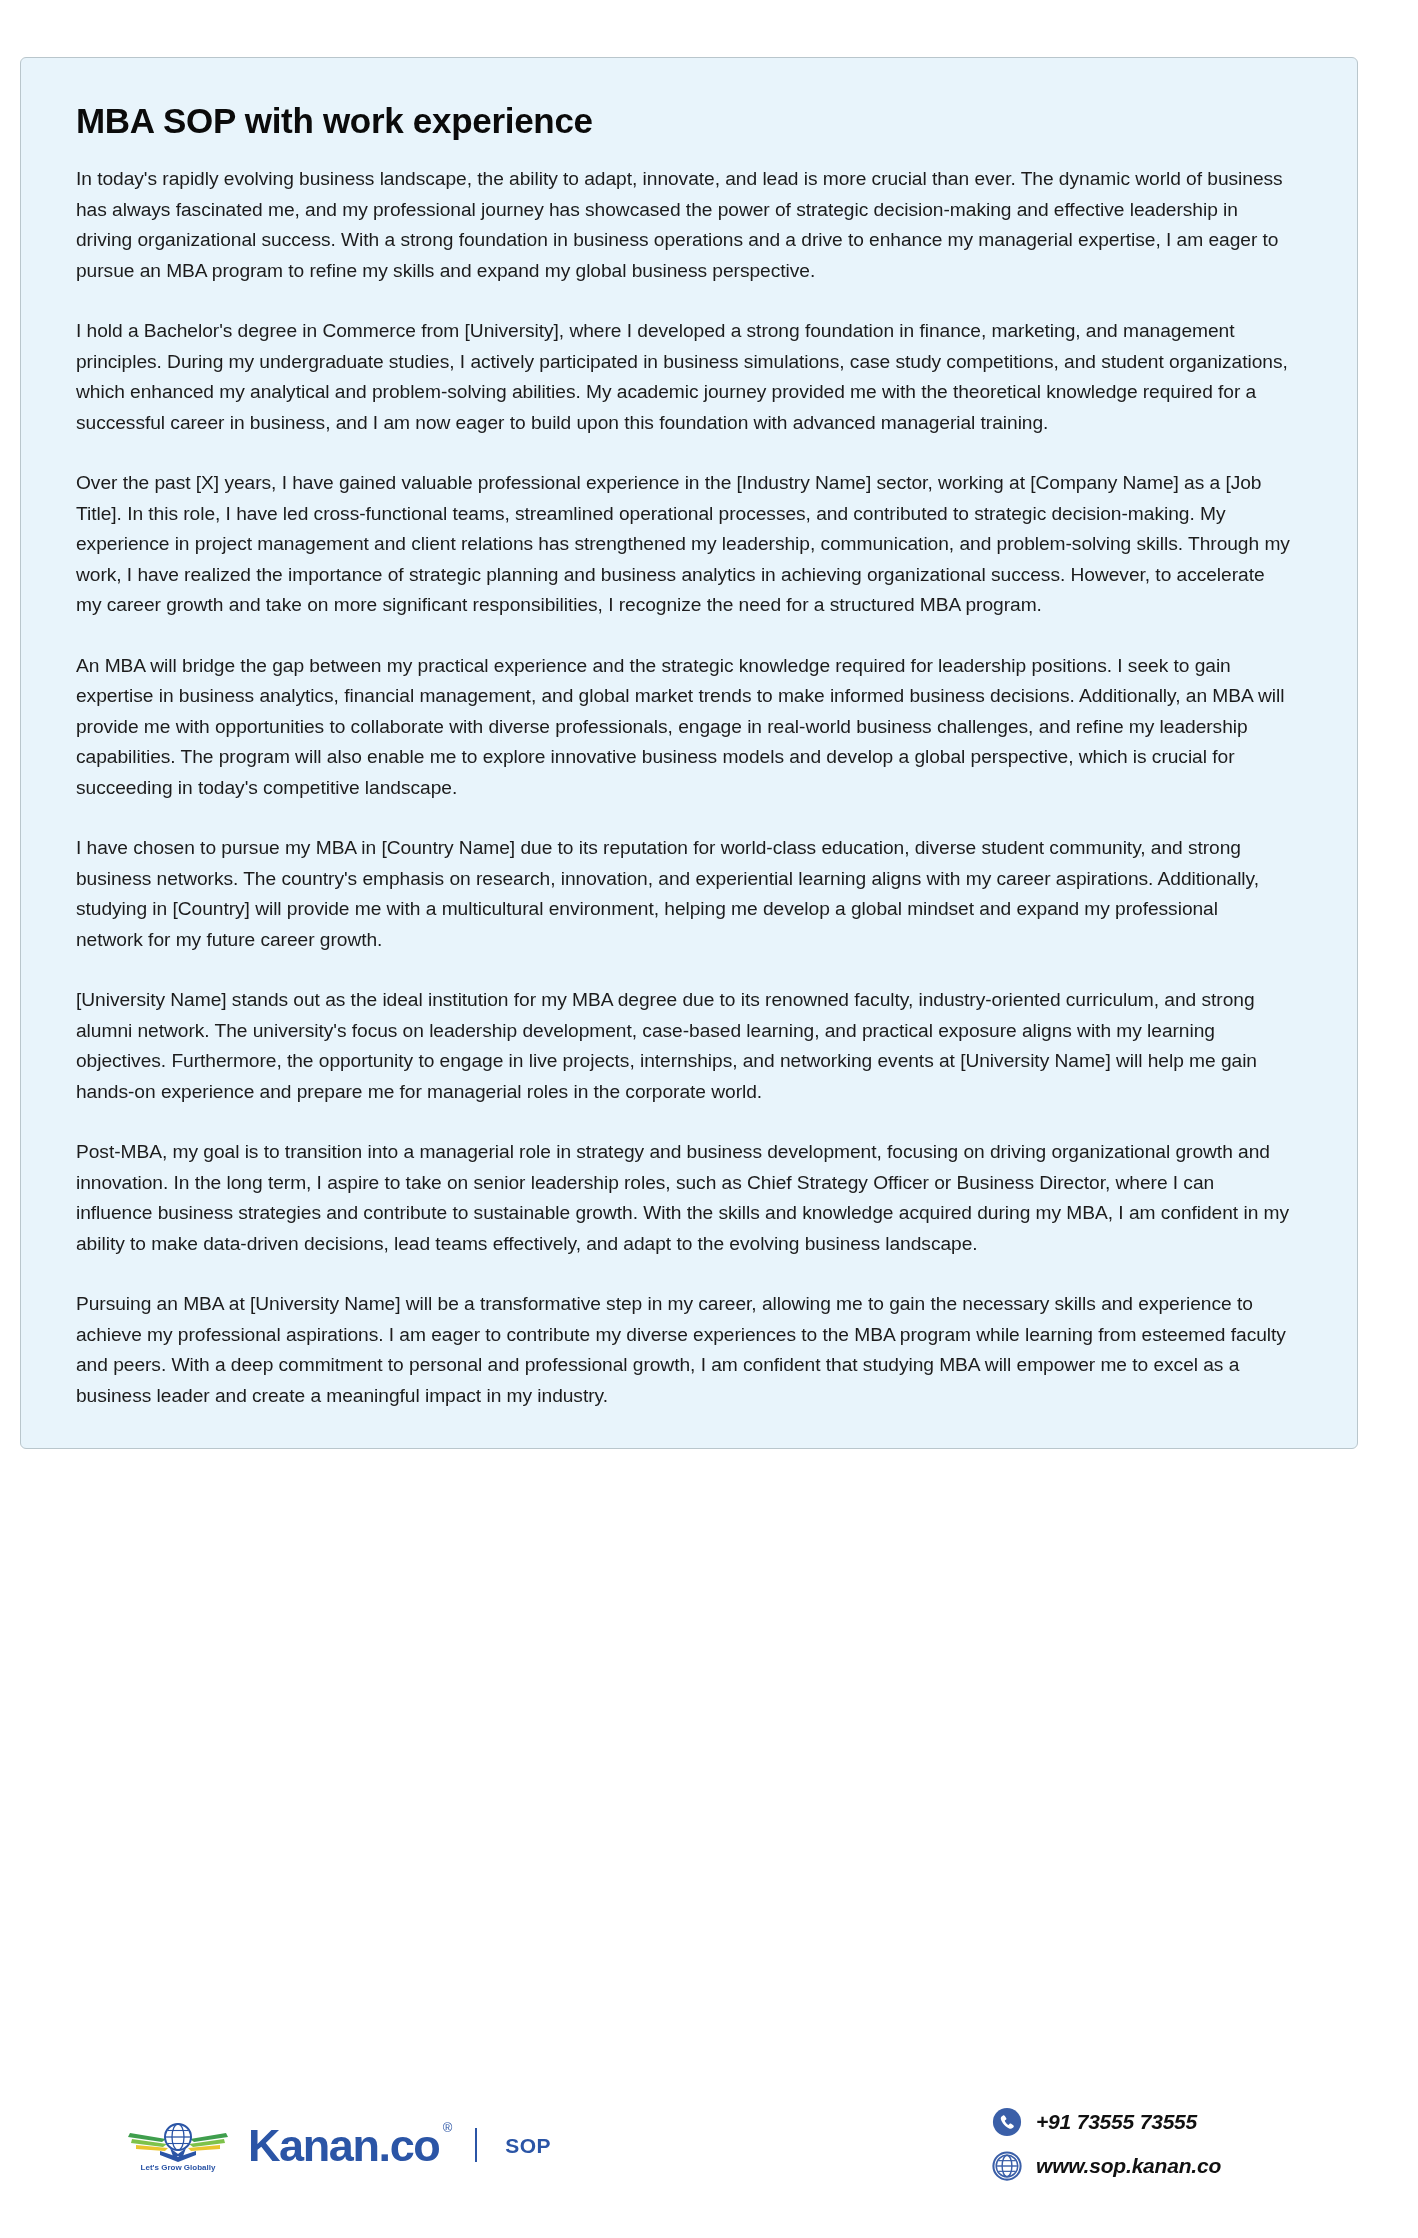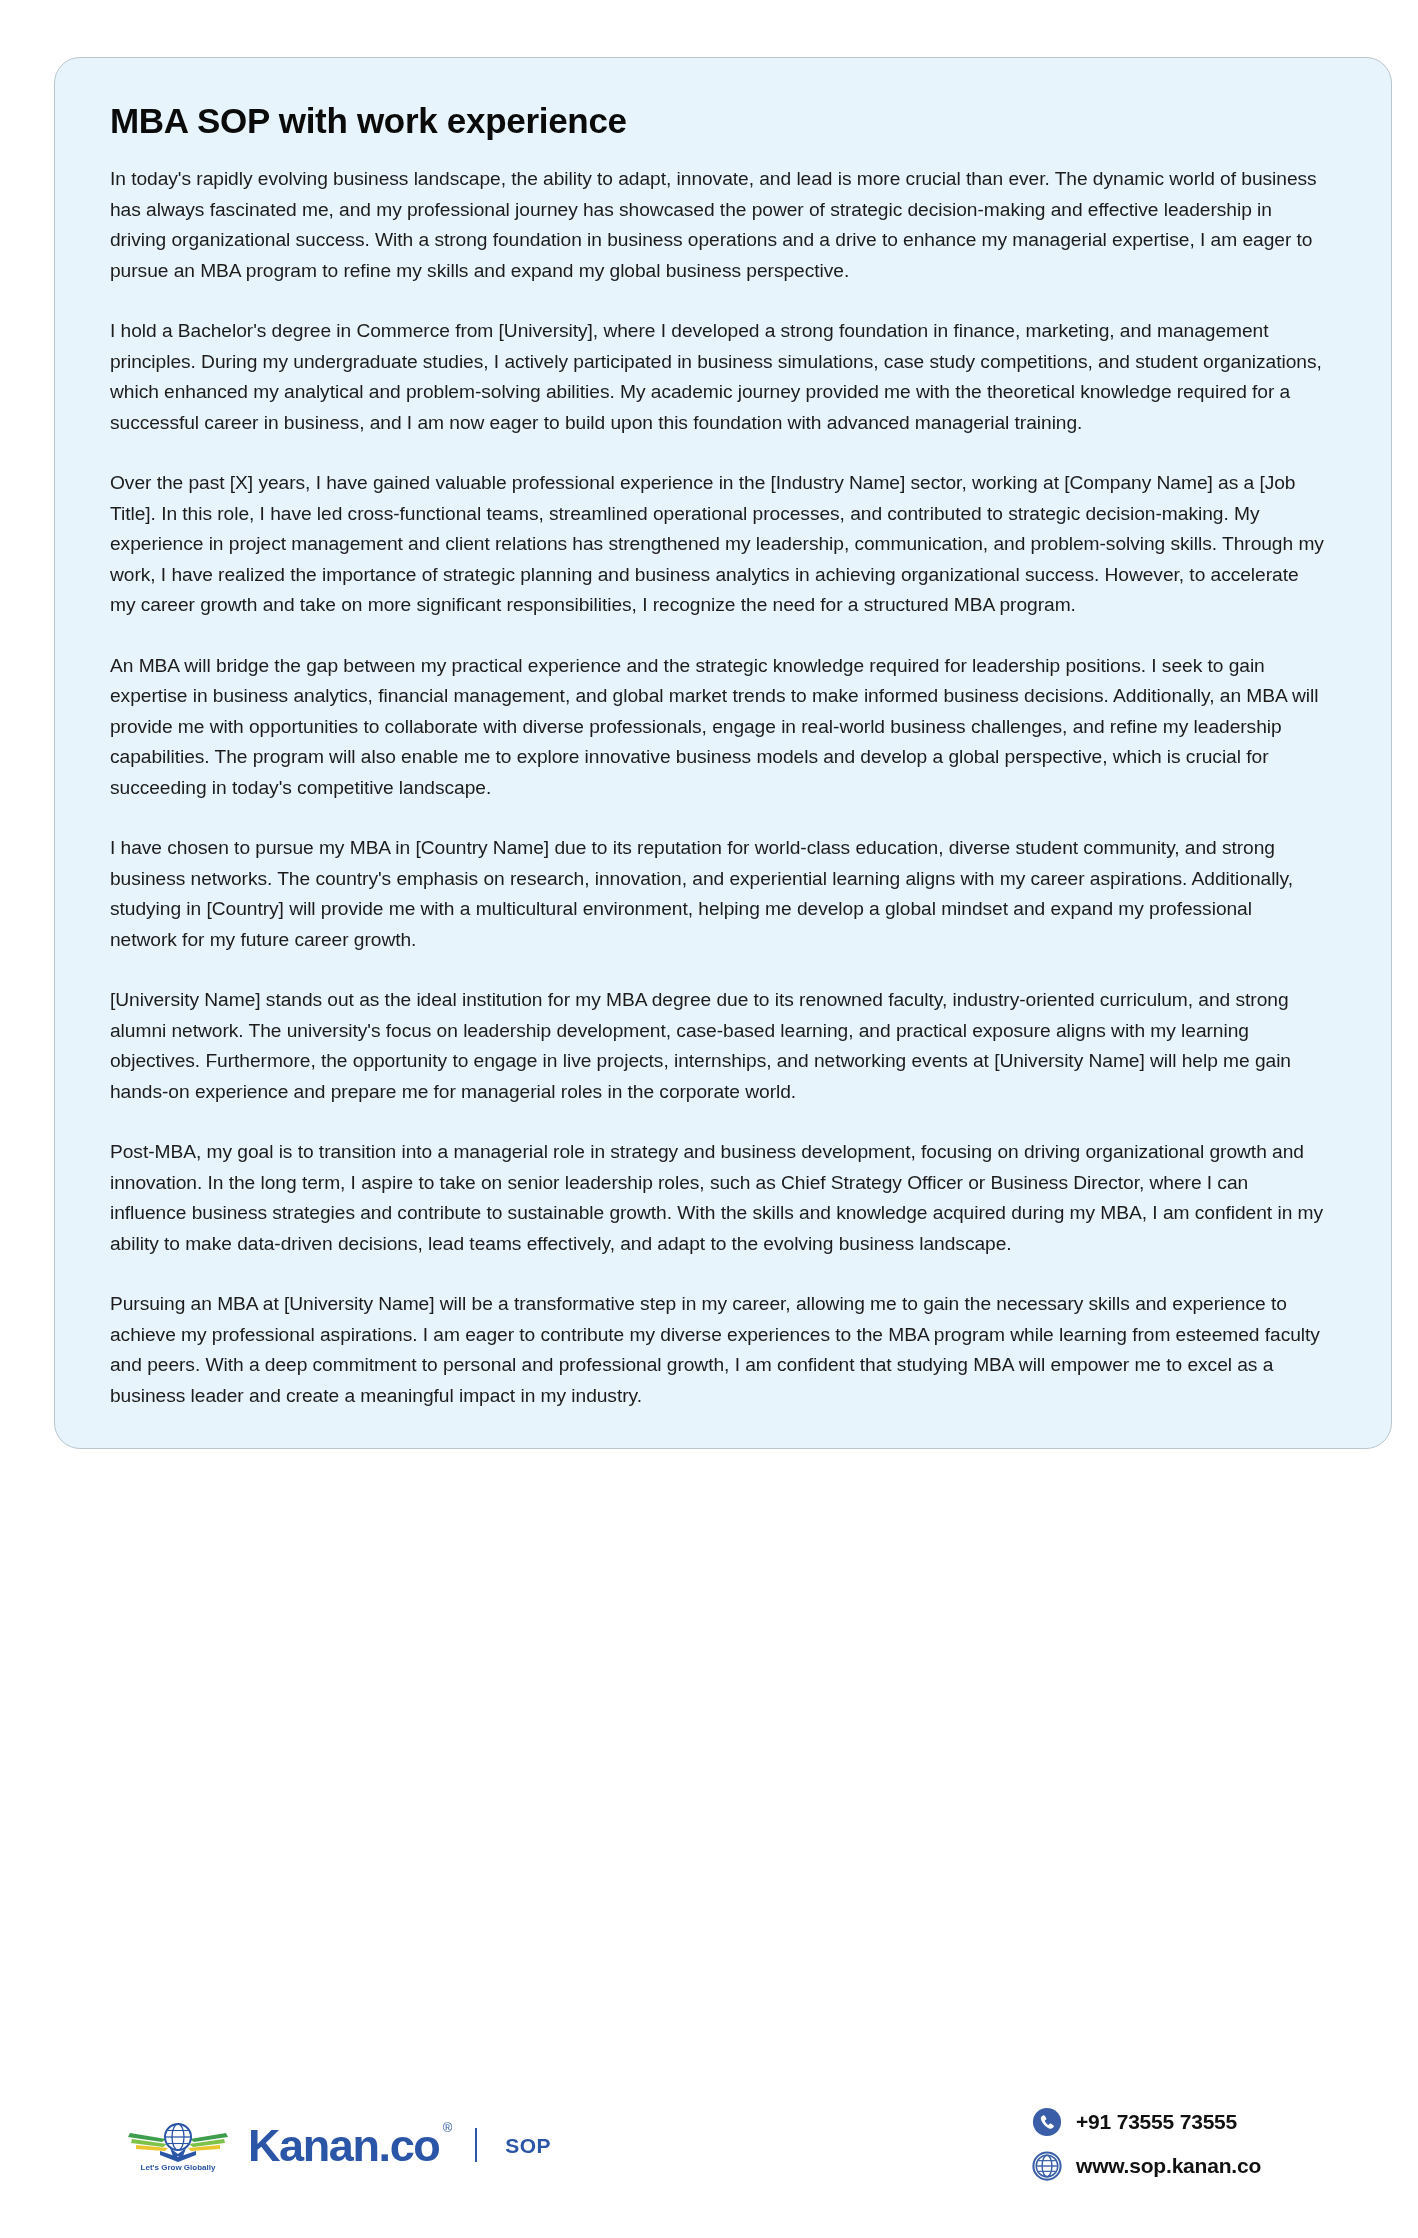--- a/index.html
+++ b/index.html
@@ -19,27 +19,27 @@
     width: 1418px;
     height: 2238px;
     position: relative;
     background: #ffffff;
     box-sizing: border-box;
   }
 
   
   .doc-card {
     position: absolute;
-    left: 54px;
+    left: 20px;
     top: 57px;
     width: 1338px;
     height: 1392px;
     background: #e8f4fb;
     border: 1px solid #b9c6cc;
-    border-radius: 26px;
+    border-radius: 6px;
     box-sizing: border-box;
     padding: 42px 67px 36px 55px;
   }
 
   .doc-title {
     font-size: 35px;
     font-weight: bold;
     color: #0b0b0b;
     letter-spacing: -0.3px;
     margin: 0 0 22px 0;
@@ -115,22 +115,23 @@
     font-size: 21px;
     font-weight: bold;
     color: #2b55a6;
     letter-spacing: 0.4px;
     line-height: 1;
     white-space: nowrap;
   }
 
   .contact-block {
     position: absolute;
-    left: 1032px;
+    left: 992px;
     top: 22px;
+    font-style: italic;
   }
   .contact-row {
     display: flex;
     align-items: center;
     gap: 14px;
     margin-bottom: 14px;
   }
   .contact-row:last-child { margin-bottom: 4px; }
   .contact-icon {
     width: 30px;

